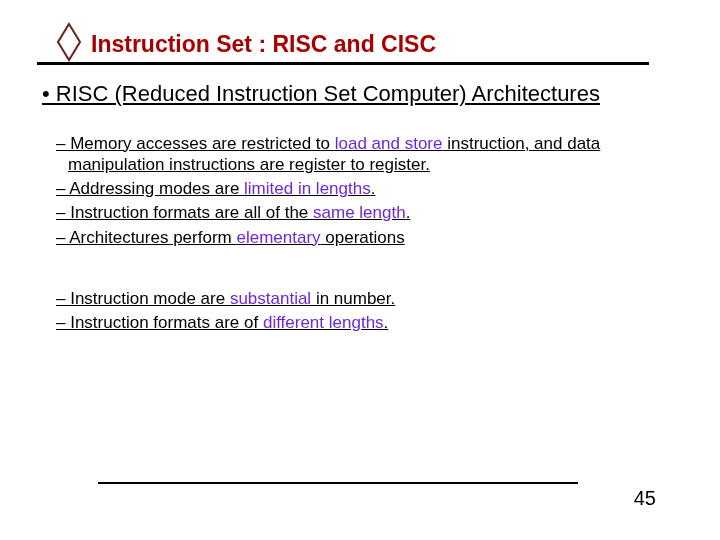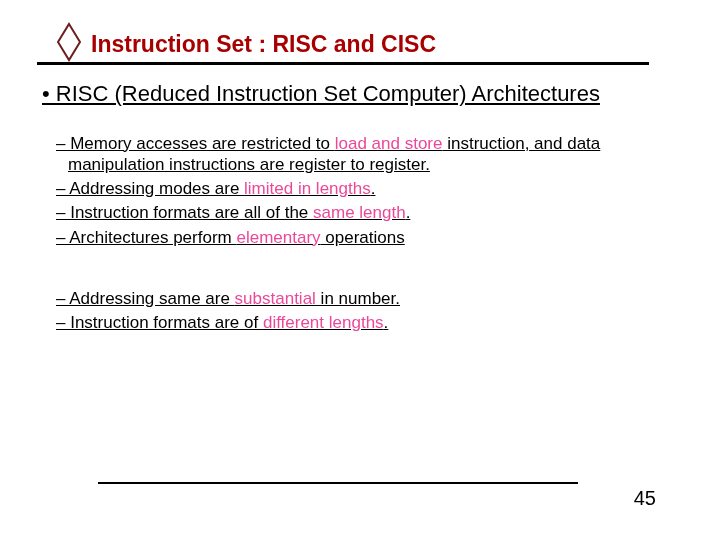--- a/index.html
+++ b/index.html
@@ -56,21 +56,21 @@
     font-size: 22px;
     margin: 6px 0 10px 0;
   }
   .pt {
     font-size: 17px;
     margin: 3px 0 3px 0;
     padding-left: 26px;
     text-indent: -12px;
     line-height: 1.25;
   }
-  .em { color: #ec4899; margin-top: 22px; }
+  .em { color: #6d28d9; margin-top: 22px; }
   .block-gap { height: 22px; }
   .footer-rule {
     position: absolute;
     bottom: 56px;
     left: 98px;
     width: 480px;
     border-top: 2px solid #000;
   }
   .page-num {
     position: absolute;
@@ -109,21 +109,21 @@
       <span>– Instruction formats are all of the </span><span class="em">same length</span><span>.</span>
     </div>
     <div class="pt">
       <span>– Architectures perform </span><span class="em">elementary</span><span> operations</span>
     </div>
 
     <div class="block-gap"></div>
 
     <div style="height:12px"></div>
     <div class="pt">
-      <span>– Addressing same are </span><span class="em">substantial</span><span> in number.</span>
+      <span>– Instruction mode are </span><span class="em">substantial</span><span> in number.</span>
     </div>
     <div class="pt">
       <span>– Instruction formats are of </span><span class="em">different lengths</span><span>.</span>
     </div>
 
   </div>
 
   <div class="footer-rule"></div>
   <div class="page-num">45</div>
 

